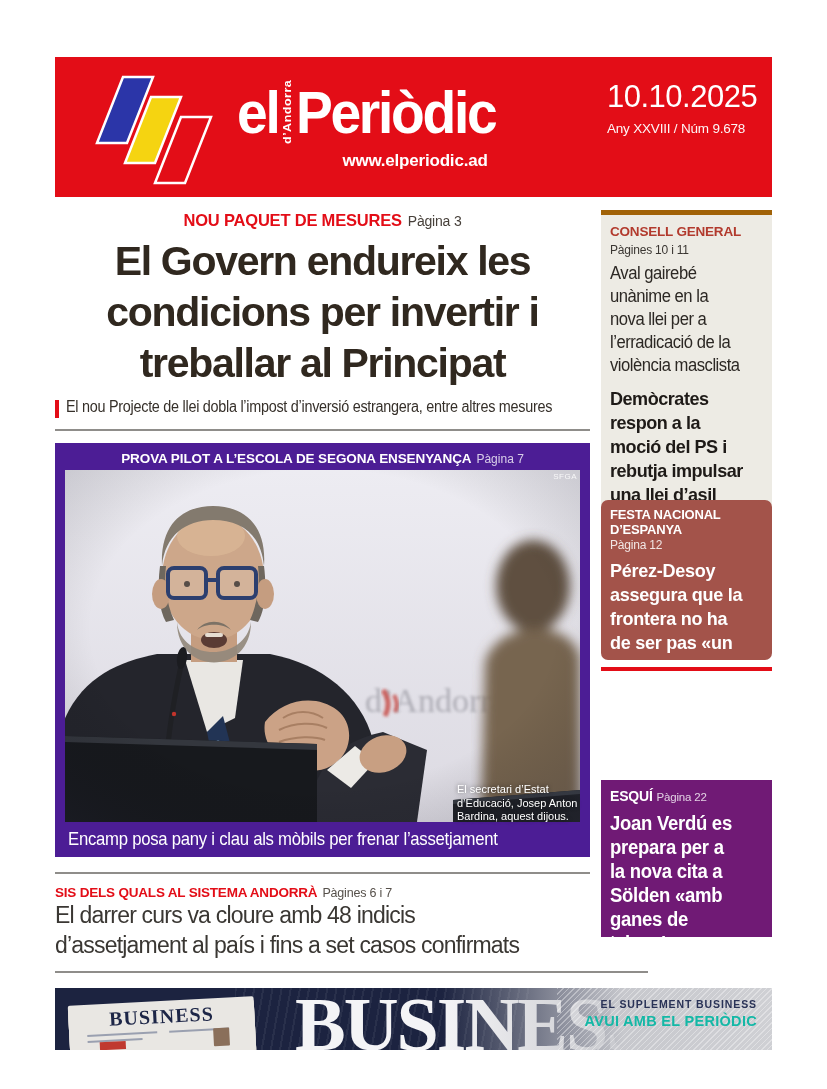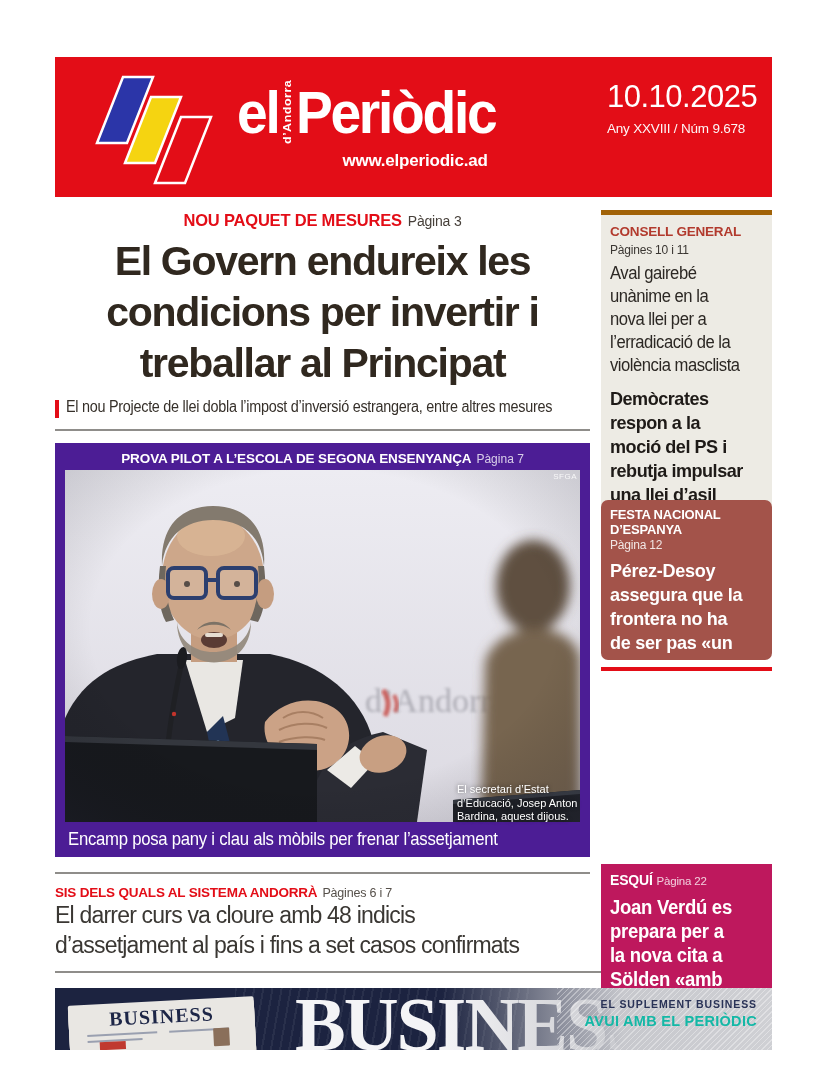--- a/index.html
+++ b/index.html
@@ -75,21 +75,21 @@
   .blk-consell .sb-bold{margin-top:10px;}
   .blk-festa{top:500px;height:160px;background:#a3534a;color:#fff;padding:7px 9px;border-radius:7px;}
   .blk-festa .sb-kicker{color:#fff;font-size:13px;display:block;}
   .blk-festa .sb-page{color:rgba(255,255,255,.85);display:block;margin-top:1px;}
   .blk-festa .sb-bold{color:#fff;margin-top:7px;letter-spacing:-.3px;}
   .red-rule{top:667px;height:4px;background:#e30d17;}
   .blk-critiques{top:677px;}
   .blk-critiques .sb-kicker{color:#e30d17;}
   .blk-critiques .sb-page{color:#56504a;}
   .blk-critiques .sb-text{margin-top:6px;}
-  .blk-esqui{top:864px;height:157px;background:#be185d;color:#fff;padding:7px 9px;}
+  .blk-esqui{top:780px;height:157px;background:#701a75;color:#fff;padding:7px 9px;}
   .blk-esqui .sb-kicker{color:#fff;font-size:14px;}
   .blk-esqui .sb-page{color:rgba(255,255,255,.8);font-size:11.5px;margin-left:4px;}
   .blk-esqui .sb-bold{color:#fff;font-size:19.5px;margin-top:6px;letter-spacing:-.3px;}
 
   
   .biz{position:absolute;left:55px;top:988px;width:717px;height:62px;background:#1c2340;overflow:hidden;}
   .biz-texture{position:absolute;left:180px;top:0;width:300px;height:100%;
                background:repeating-linear-gradient(100deg,rgba(255,255,255,.06) 0 2px,transparent 2px 9px);}
   .biz-grad{position:absolute;right:0;top:0;bottom:0;width:46%;
             background:linear-gradient(90deg,rgba(199,200,205,0) 0%,#c7c8cd 55%,#cfd0d4 100%);}

